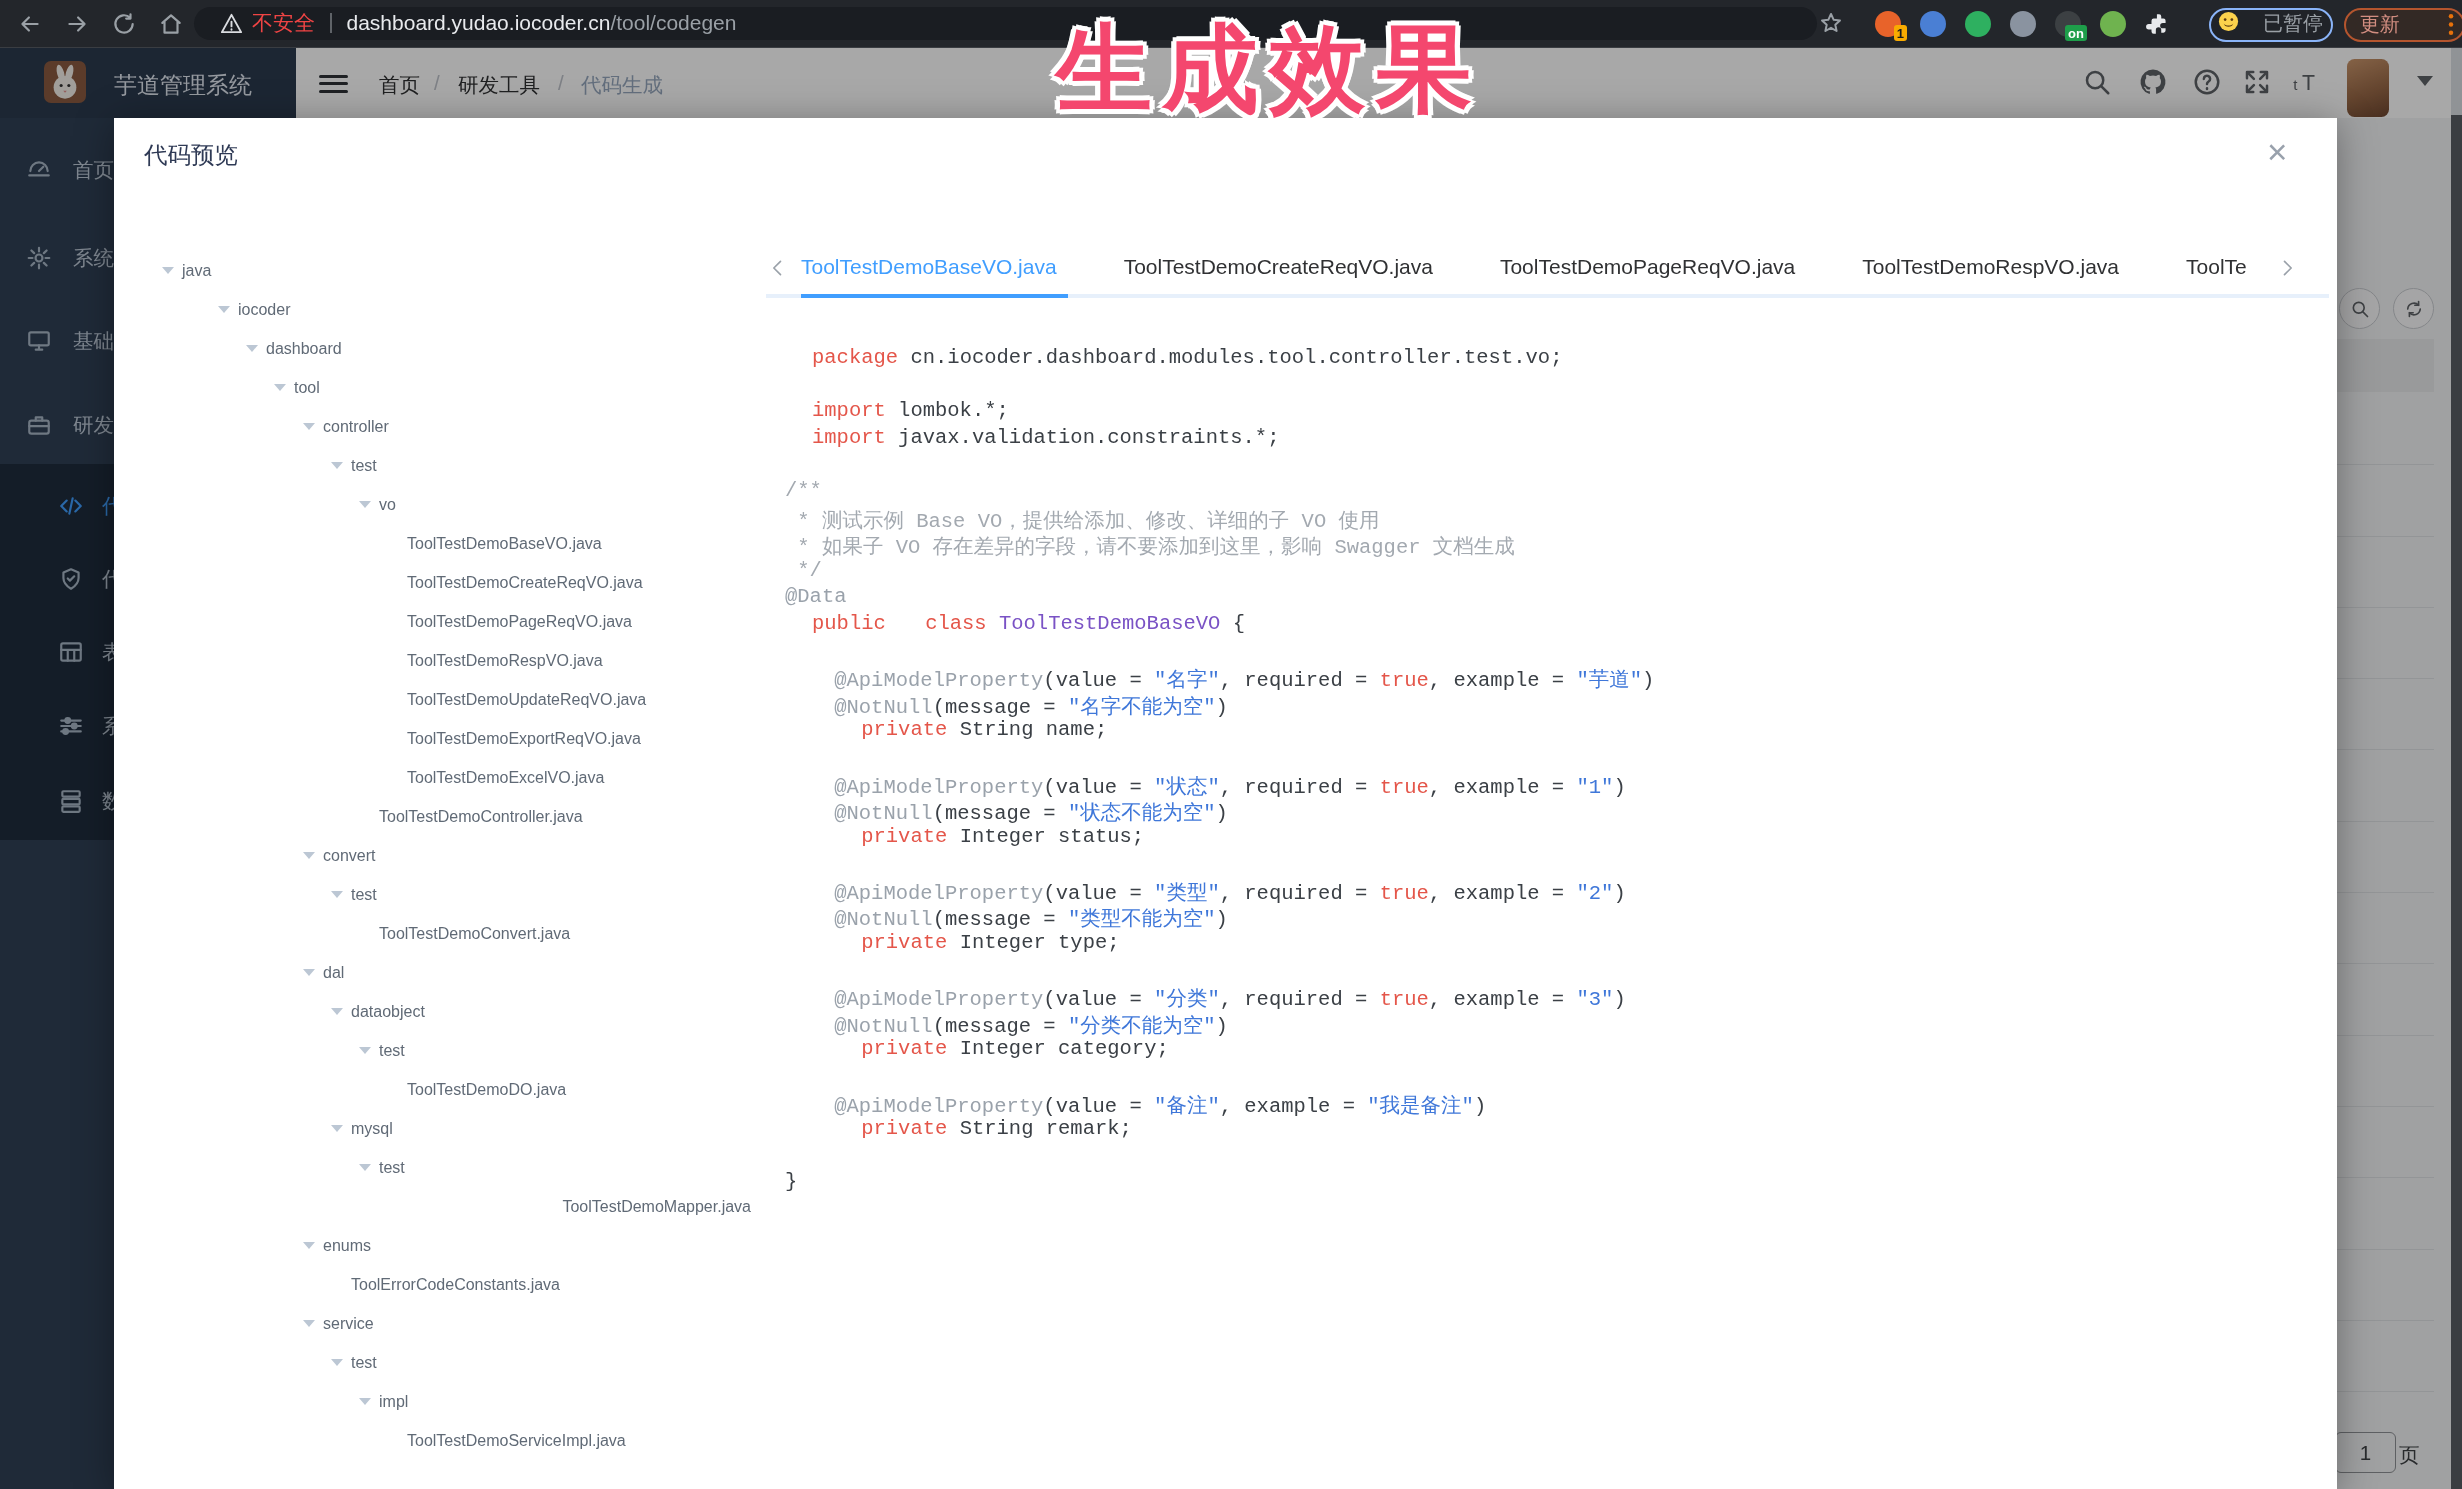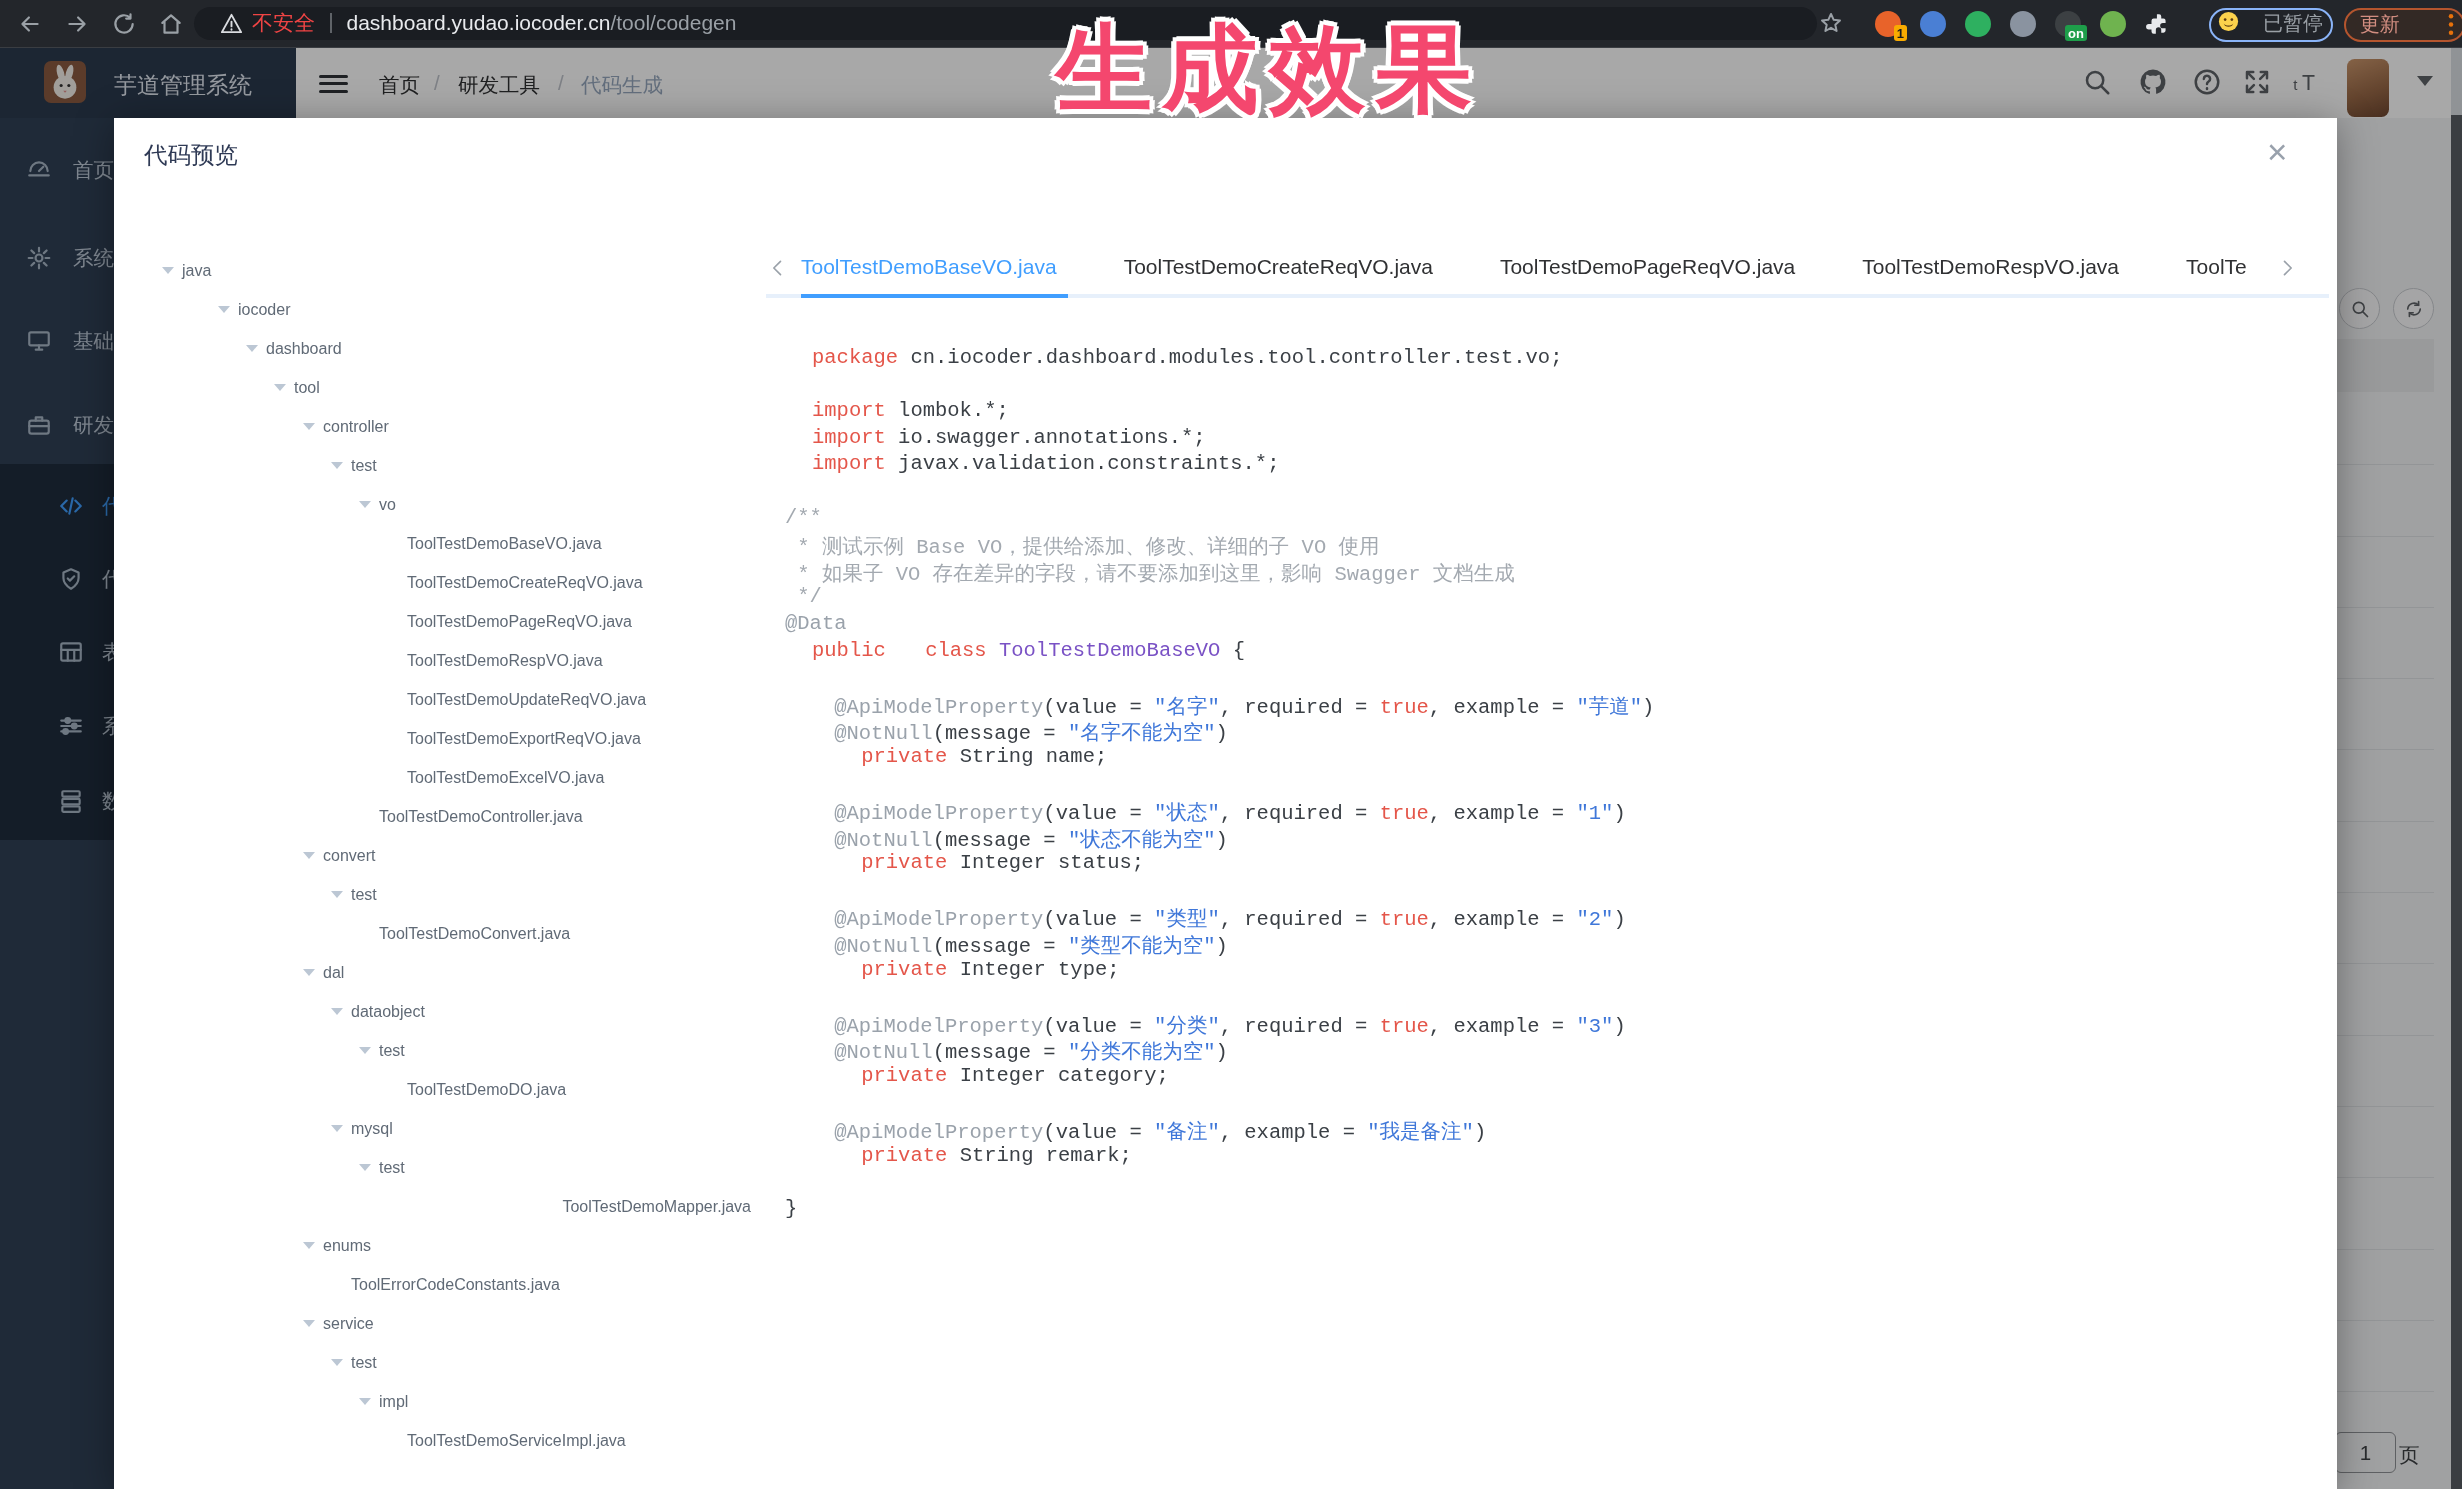--- a/index.html
+++ b/index.html
@@ -520,21 +520,20 @@
         <path d="M9 4l8 8-8 8"></path>
       </svg>
     </span>
   <div class="tab-track"></div>
   <div class="tab-bar"></div>
 
   <div class="code" id="code-block">
       <div class="code-line"><span class="tk-k">package</span><span class="tk-p"> cn.iocoder.dashboard.modules.tool.controller.test.vo;</span></div>
       <div class="code-line">&nbsp;</div>
       <div class="code-line"><span class="tk-k">import</span><span class="tk-p"> lombok.*;</span></div>
-      <div class="code-line"><span class="tk-k">import</span><span class="tk-p"> io.swagger.annotations.*;</span></div>
       <div class="code-line"><span class="tk-k">import</span><span class="tk-p"> javax.validation.constraints.*;</span></div>
       <div class="code-line">&nbsp;</div>
       <div class="code-line"><span class="tk-c">/**</span></div>
       <div class="code-line"><span class="tk-c"> * 测试示例 Base VO，提供给添加、修改、详细的子 VO 使用</span></div>
       <div class="code-line"><span class="tk-c"> * 如果子 VO 存在差异的字段，请不要添加到这里，影响 Swagger 文档生成</span></div>
       <div class="code-line"><span class="tk-c"> */</span></div>
       <div class="code-line"><span class="tk-m">@Data</span></div>
       <div class="code-line"><span class="tk-k">public</span><span class="tk-p"> </span><span class="tk-k">class</span><span class="tk-p"> </span><span class="tk-t">ToolTestDemoBaseVO</span><span class="tk-p"> {</span></div>
       <div class="code-line">&nbsp;</div>
       <div class="code-line"><span class="tk-p">    </span><span class="tk-m">@ApiModelProperty</span><span class="tk-p">(value = </span><span class="tk-s">"名字"</span><span class="tk-p">, required = </span><span class="tk-b">true</span><span class="tk-p">, example = </span><span class="tk-s">"芋道"</span><span class="tk-p">)</span></div>

